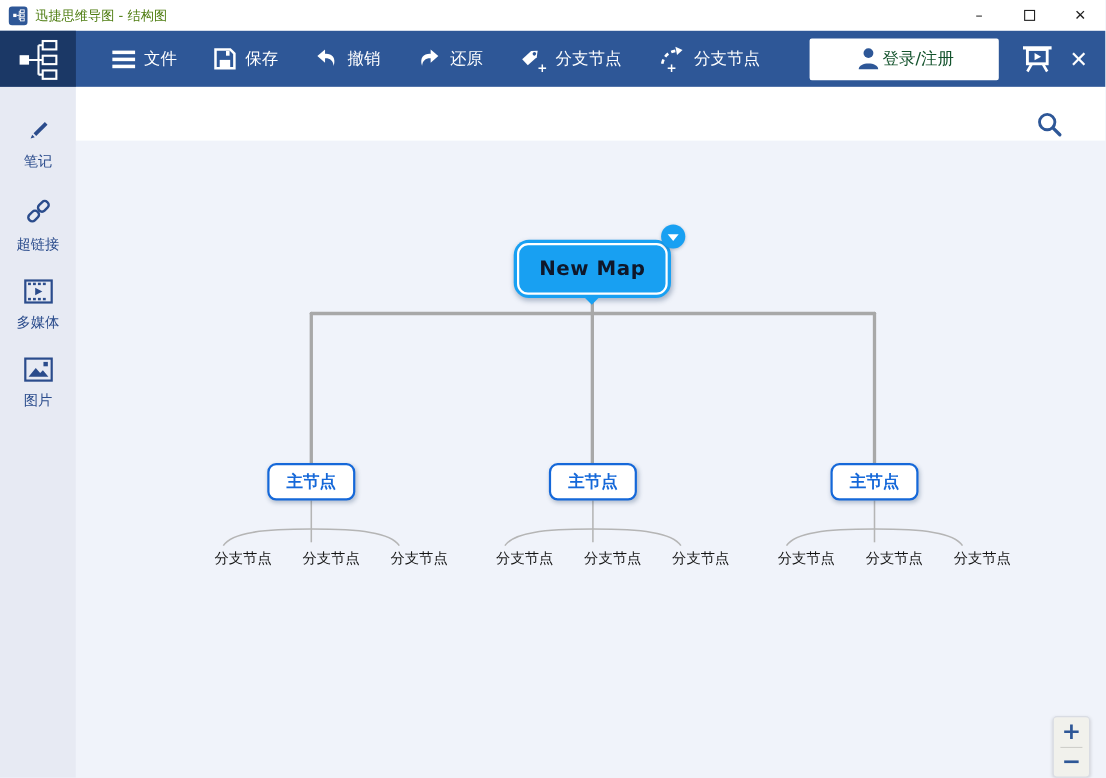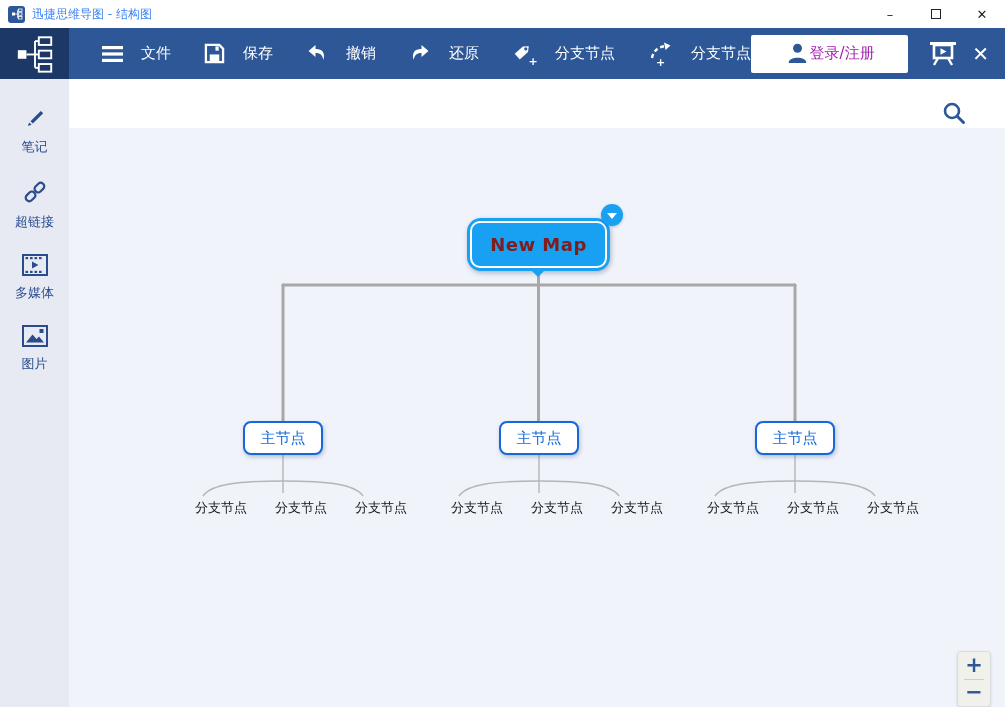--- a/index.html
+++ b/index.html
@@ -5,38 +5,38 @@
   * { margin:0; padding:0; box-sizing:border-box; }
   html,body { width:1005px; height:707px; overflow:hidden;
     font-family:"DejaVu Sans","Liberation Sans",sans-serif; }
   body { position:relative; background:#f0f3fa; }
 
   
   .titlebar { position:absolute; left:0; top:0; width:1005px; height:28px;
     background:#ffffff; display:flex; align-items:center; }
   .app-icon { width:17px; height:17px; margin-left:8px; border-radius:3px;
     background:#2e5797; display:flex; align-items:center; justify-content:center; }
-  .titlebar-title { margin-left:7px; font-size:12px; color:#3b82f6; }
+  .titlebar-title { margin-left:7px; font-size:12px; color:#4d7c0f; }
   .titlebar-spacer { flex:1; }
   .win-btn { width:46px; height:28px; display:flex; align-items:center;
     justify-content:center; font-size:13px; color:#222; cursor:default; }
   .win-max-box { width:10px; height:10px; border:1px solid #222; }
 
   
   .toolbar { position:absolute; left:0; top:28px; width:1005px; height:51px;
     background:#2e5797; display:flex; align-items:center; }
   .logo-block { width:69px; height:51px; background:#1b3866; flex:0 0 auto;
     display:flex; align-items:center; justify-content:center; }
-  .tb-item { display:flex; align-items:center; gap:18px; color:#fff;
+  .tb-item { display:flex; align-items:center; gap:8px; color:#fff;
     font-size:15px; margin-left:33px; white-space:nowrap; }
   .tb-item:first-of-type { margin-left:17px; }
   .tb-icon { display:flex; align-items:center; justify-content:center; }
   .login-btn { margin-left:auto; width:172px; height:38px; background:#fff;
     border-radius:2px; display:flex; align-items:center; justify-content:center;
-    color:#a21caf; font-size:15px; }
+    color:#14532d; font-size:15px; }
   .present-btn { margin:0 14px 0 20px; display:flex; align-items:center; }
   .tb-close { color:#fff; font-size:20px; margin-right:16px; font-weight:400; }
 
   
   .sidebar { position:absolute; left:0; top:79px; width:69px; height:628px;
     background:#e7eaf3; display:flex; flex-direction:column; align-items:center;
     padding-top:26px; }
   .sb-item { display:flex; flex-direction:column; align-items:center;
     margin-bottom:22px; color:#2b4c8c; font-size:13px; }
   .sb-item .sb-label { margin-top:7px; }
@@ -51,35 +51,35 @@
 
   
   .connector-svg { position:absolute; left:0; top:0; width:1005px; height:707px;
     pointer-events:none; }
 
   
   .root-node { position:absolute; left:467px; top:218px; width:143px; height:53px;
     background:#18a0f2; border-radius:14px;
     box-shadow:1px 2px 5px rgba(40,70,110,.35); display:flex; padding:3px; }
   .root-inner { flex:1; border:2px solid #fff; border-radius:10px; display:flex;
-    align-items:center; justify-content:center; color:#7f1d1d; font-size:18px;
+    align-items:center; justify-content:center; color:#0f172a; font-size:18px;
     font-weight:bold; letter-spacing:.5px; }
   .root-notch { position:absolute; left:531px; top:270px; width:0; height:0;
     border-left:7px solid transparent; border-right:7px solid transparent;
     border-top:7px solid #18a0f2; }
   .node-badge { position:absolute; left:601px; top:204px; width:22px; height:22px;
     border-radius:50%; background:#18a0f2; display:flex; align-items:center;
     justify-content:center; box-shadow:0 1px 3px rgba(40,70,110,.3); }
   .badge-tri { width:0; height:0; border-left:5px solid transparent;
     border-right:5px solid transparent; border-top:6px solid #fff; margin-top:2px; }
 
   .main-node { position:absolute; top:421px; width:80px; height:34px;
     background:#ffffff; border:2px solid #1568d9; border-radius:8px;
     display:flex; align-items:center; justify-content:center; color:#1568d9;
-    font-size:15px; font-weight:normal;
+    font-size:15px; font-weight:bold;
     box-shadow:1px 2px 4px rgba(40,70,110,.3); }
   .main-node.g0 { left:243px; } .main-node.g1 { left:499px; } .main-node.g2 { left:755px; }
 
   .branch-node { position:absolute; top:499px; transform:translateX(-50%);
     font-size:13px; color:#141414; white-space:nowrap;margin-left:18px; }
 
   
   .zoom-panel { position:absolute; left:957px; top:651px; width:34px; height:56px;
     background:#f1f1ec; border:1px solid #d9dce3; border-radius:4px;
     box-shadow:0 1px 3px rgba(0,0,0,.12); display:flex; flex-direction:column;

